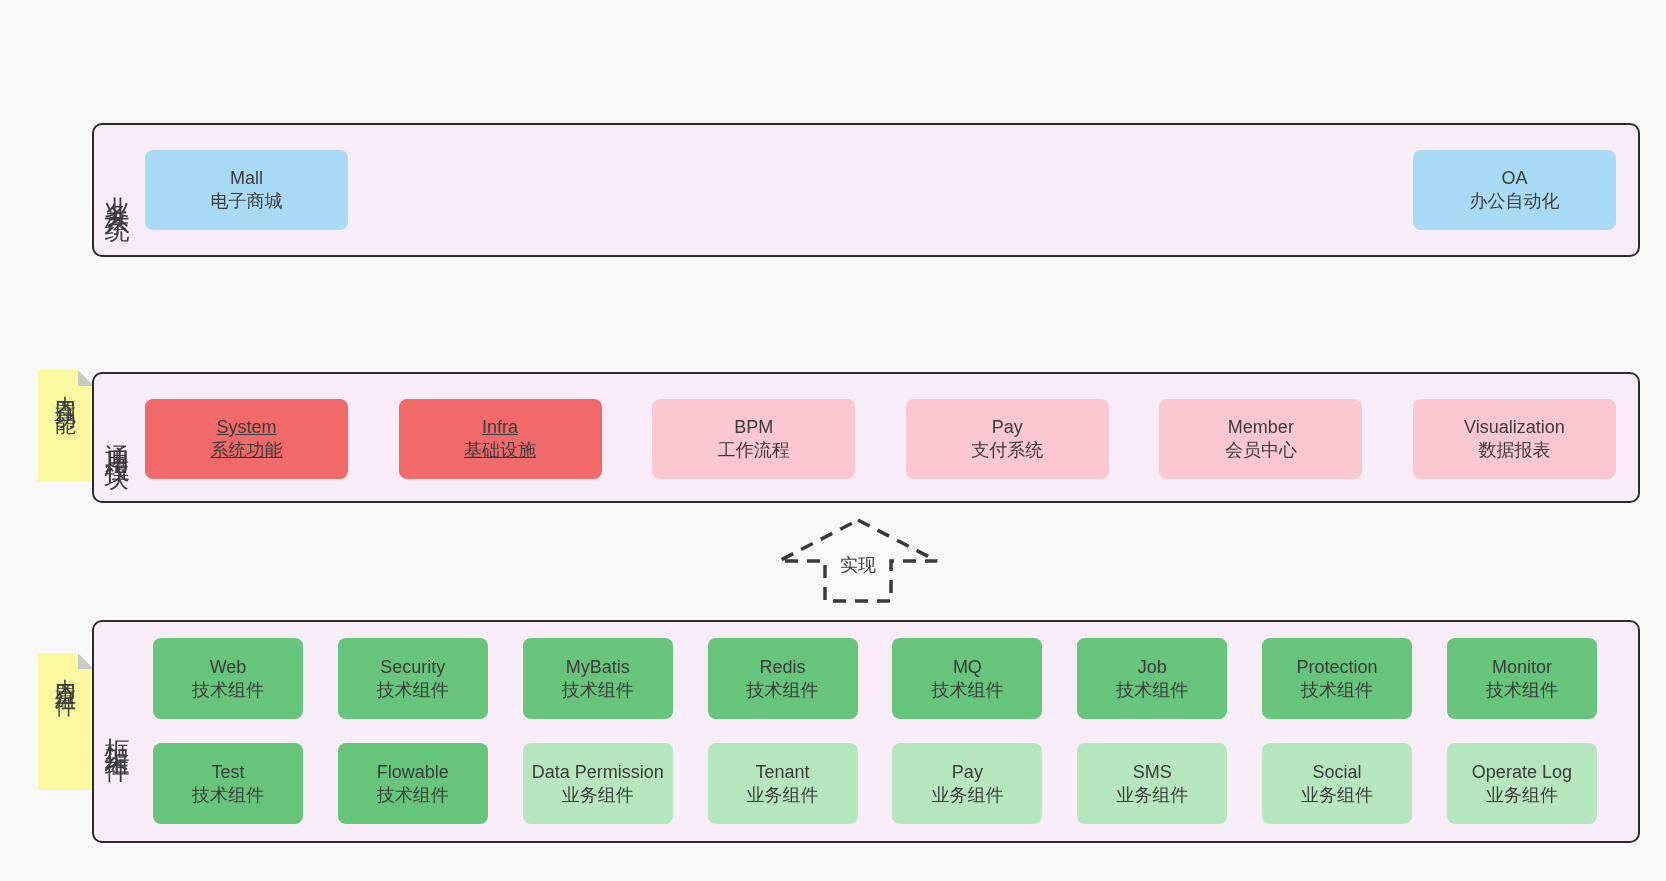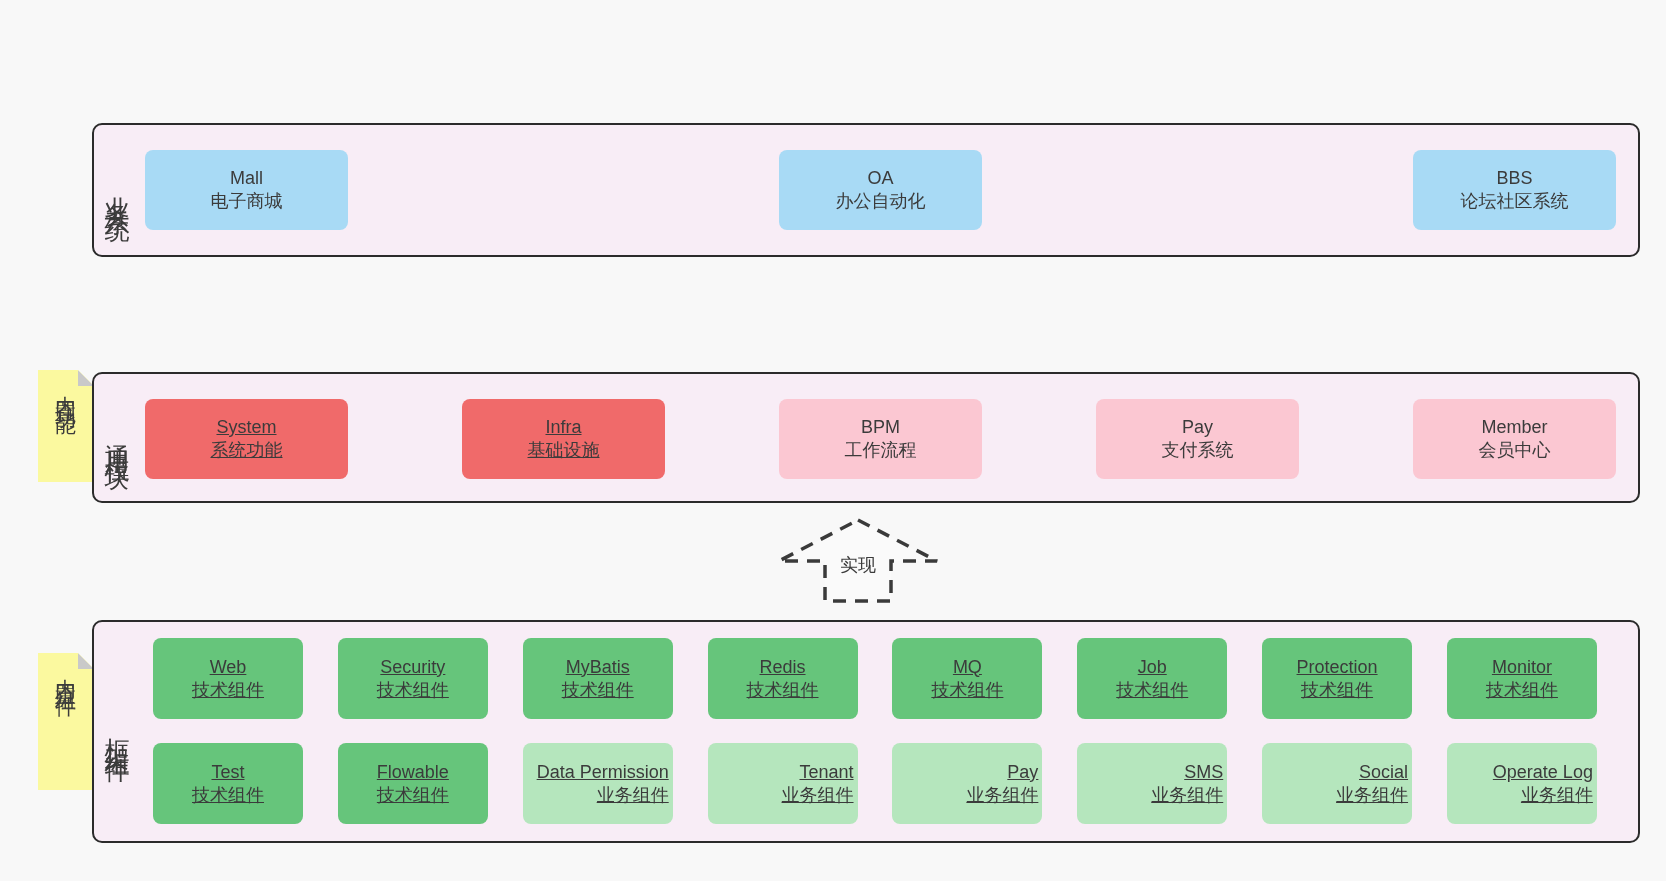--- a/index.html
+++ b/index.html
@@ -26,26 +26,26 @@
   }
   .row-wide{left:51px;right:22px;top:25px;height:80px;}
   .row-fw1{left:59px;right:41px;top:16px;height:81px;}
   .row-fw2{left:59px;right:41px;top:121px;height:81px;}
   .box{
     border-radius:8px;display:flex;flex-direction:column;align-items:center;justify-content:center;
     text-align:center;font-size:18px;line-height:23px;color:var(--text);
     padding:2px 4px;box-sizing:border-box;
   }
   .row-wide .box{width:203px;}
-  .row-fw1 .box,.row-fw2 .box{width:150px;text-decoration:underline;}
+  .row-fw1 .box,.row-fw2 .box{width:150px;}
   .variant-blue{background:var(--blue);}
   .variant-red{background:var(--red);text-decoration:underline;}
   .variant-pink{background:var(--pink);}
   .variant-green{background:var(--green);}
-  .variant-green-light{background:var(--green-light);align-items:flex-end;}
+  .variant-green-light{background:var(--green-light);}
   .sticky{
     position:absolute;left:38px;width:56px;background:var(--sticky);z-index:0;
     clip-path:polygon(0 0,calc(100% - 16px) 0,100% 16px,100% 100%,0 100%);
     display:flex;justify-content:center;
   }
   .sticky-modules{top:370px;height:112px;}
   .sticky-framework{top:653px;height:137px;}
   .sticky-fold{
     position:absolute;top:0;right:0;width:16px;height:16px;background:var(--fold);
     clip-path:polygon(0 0,100% 100%,0 100%);
@@ -88,24 +88,20 @@
         </div>
 
         <div class="box variant-blue">
           <div>OA</div>
           <div>办公自动化</div>
         </div>
 
 
 
 
-        <div class="box variant-blue">
-          <div>BBS</div>
-          <div>论坛社区系统</div>
-        </div>
       </div>
   </section>
 
 
   <section class="layer layer-modules">
     <div class="layer-label">通用模块</div>
     <div class="row row-wide">
 
         <div class="box variant-red">
           <div>System</div>
@@ -125,20 +121,24 @@
         <div class="box variant-pink">
           <div>Pay</div>
           <div>支付系统</div>
         </div>
 
         <div class="box variant-pink">
           <div>Member</div>
           <div>会员中心</div>
         </div>
 
+        <div class="box variant-pink">
+          <div>Visualization</div>
+          <div>数据报表</div>
+        </div>
       </div>
   </section>
 
   <div class="arrow arrow-implement">
     <svg viewBox="0 0 170 88">
       <path d="M85 3 L164 44 L118 44 L118 84 L52 84 L52 44 L6 44 Z" fill="#fafafa" stroke="#3a3a3a" stroke-width="3.5" stroke-dasharray="13 9" stroke-linejoin="miter"></path>
     </svg>
     <div class="arrow-label">实现</div>
   </div>
 

